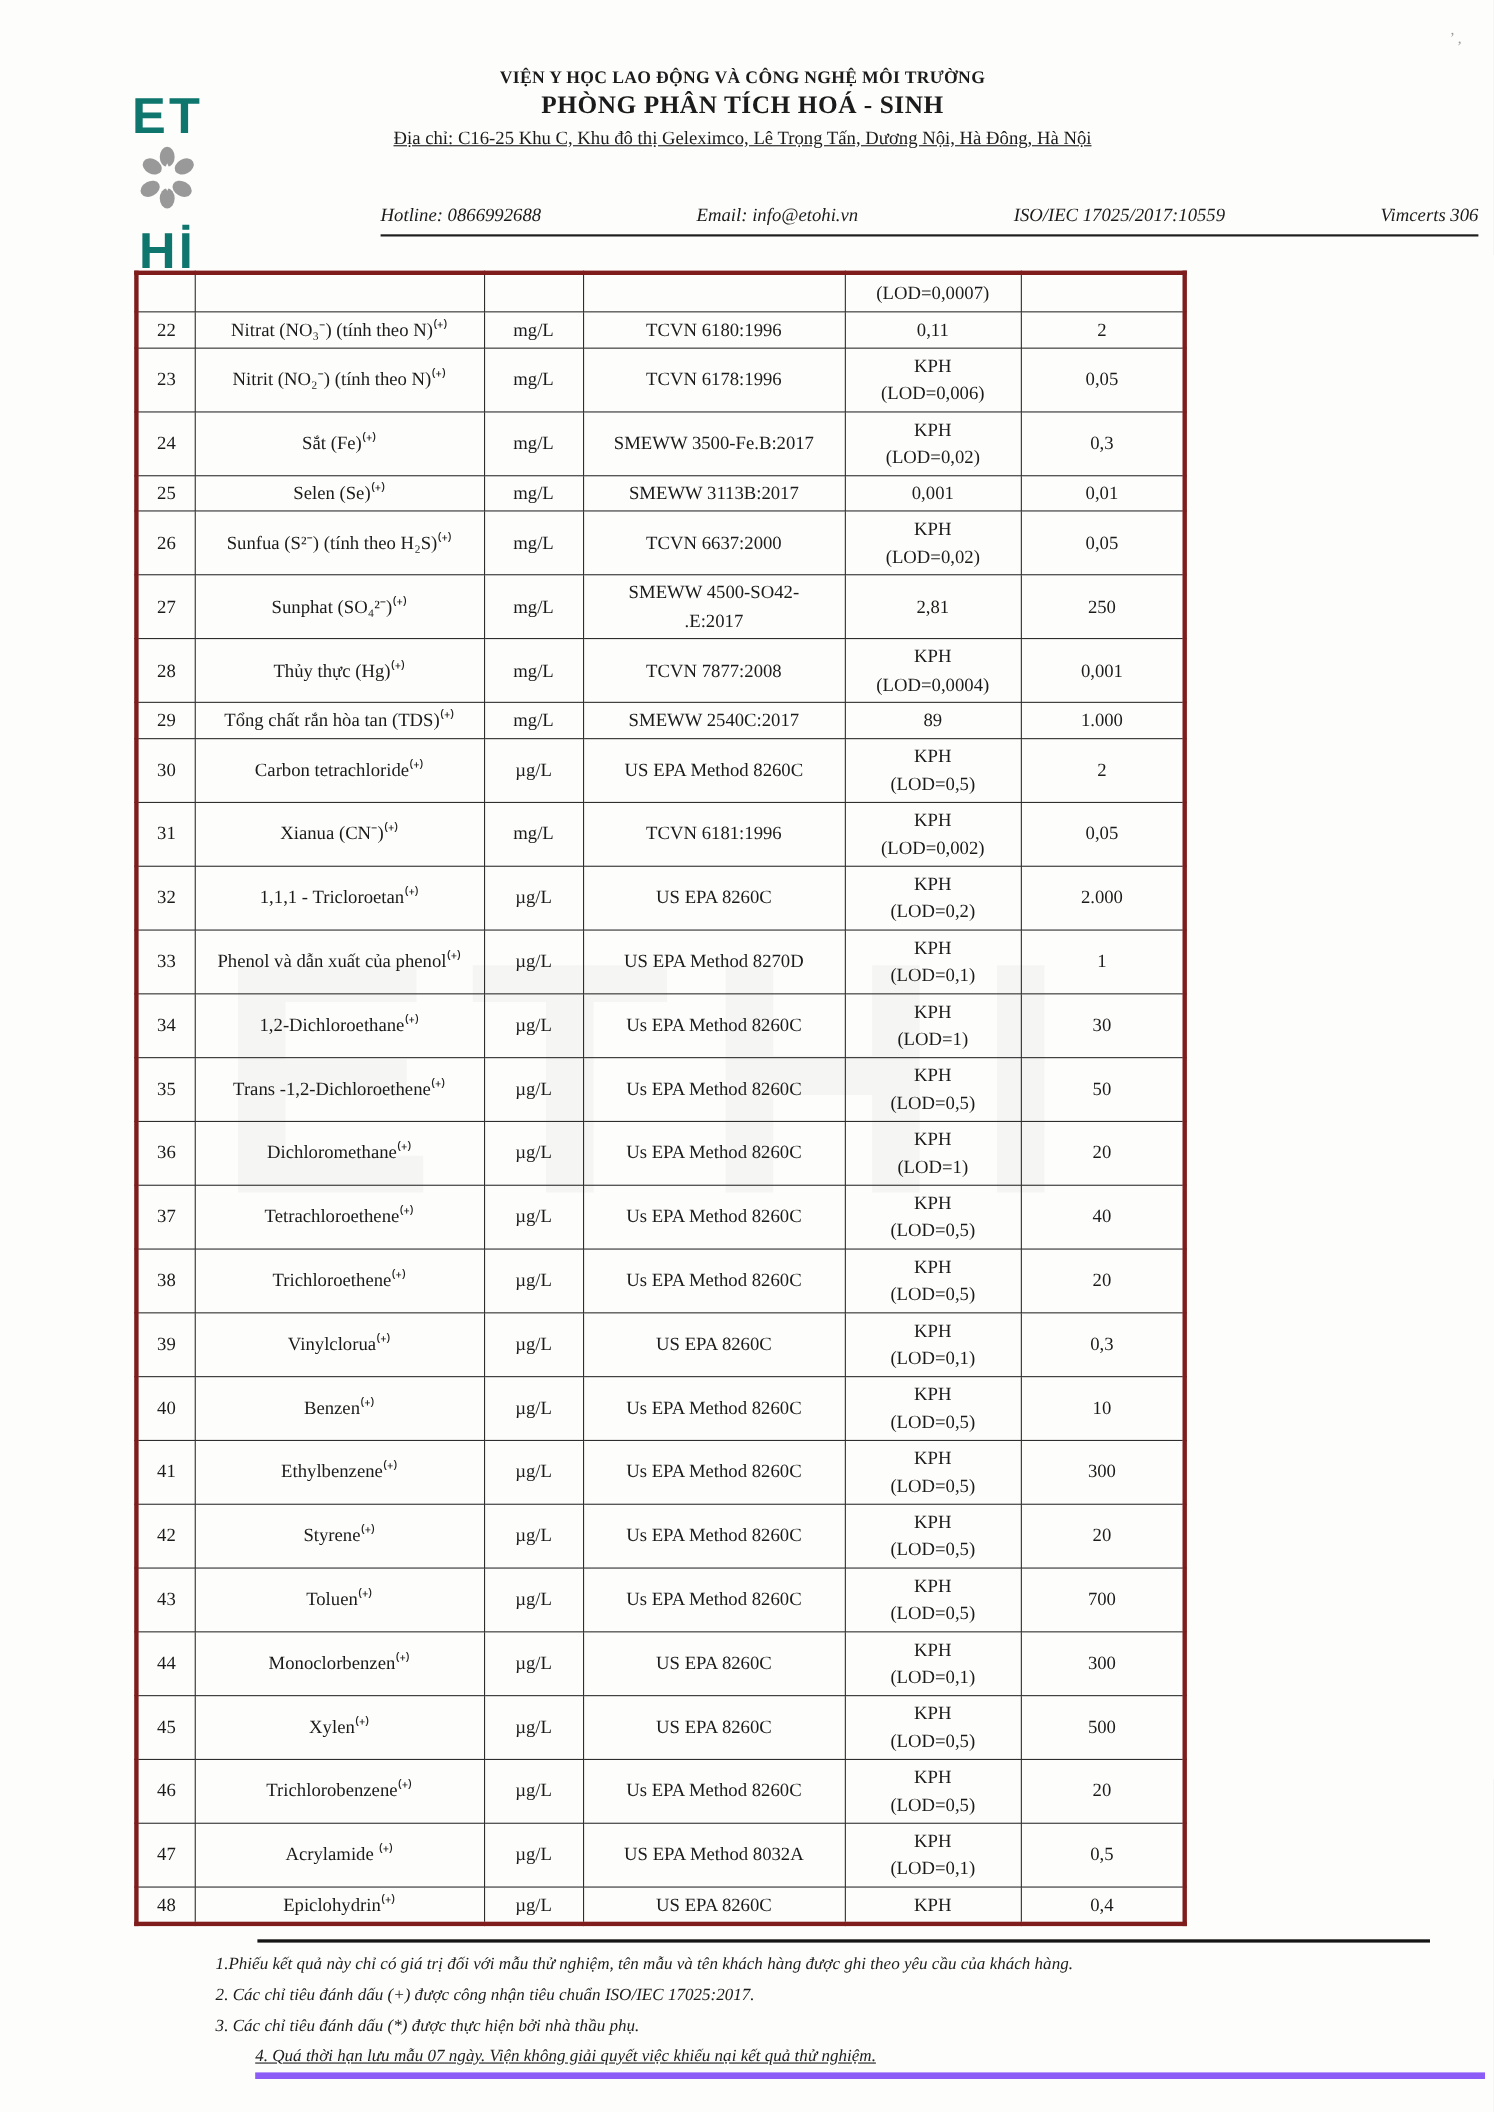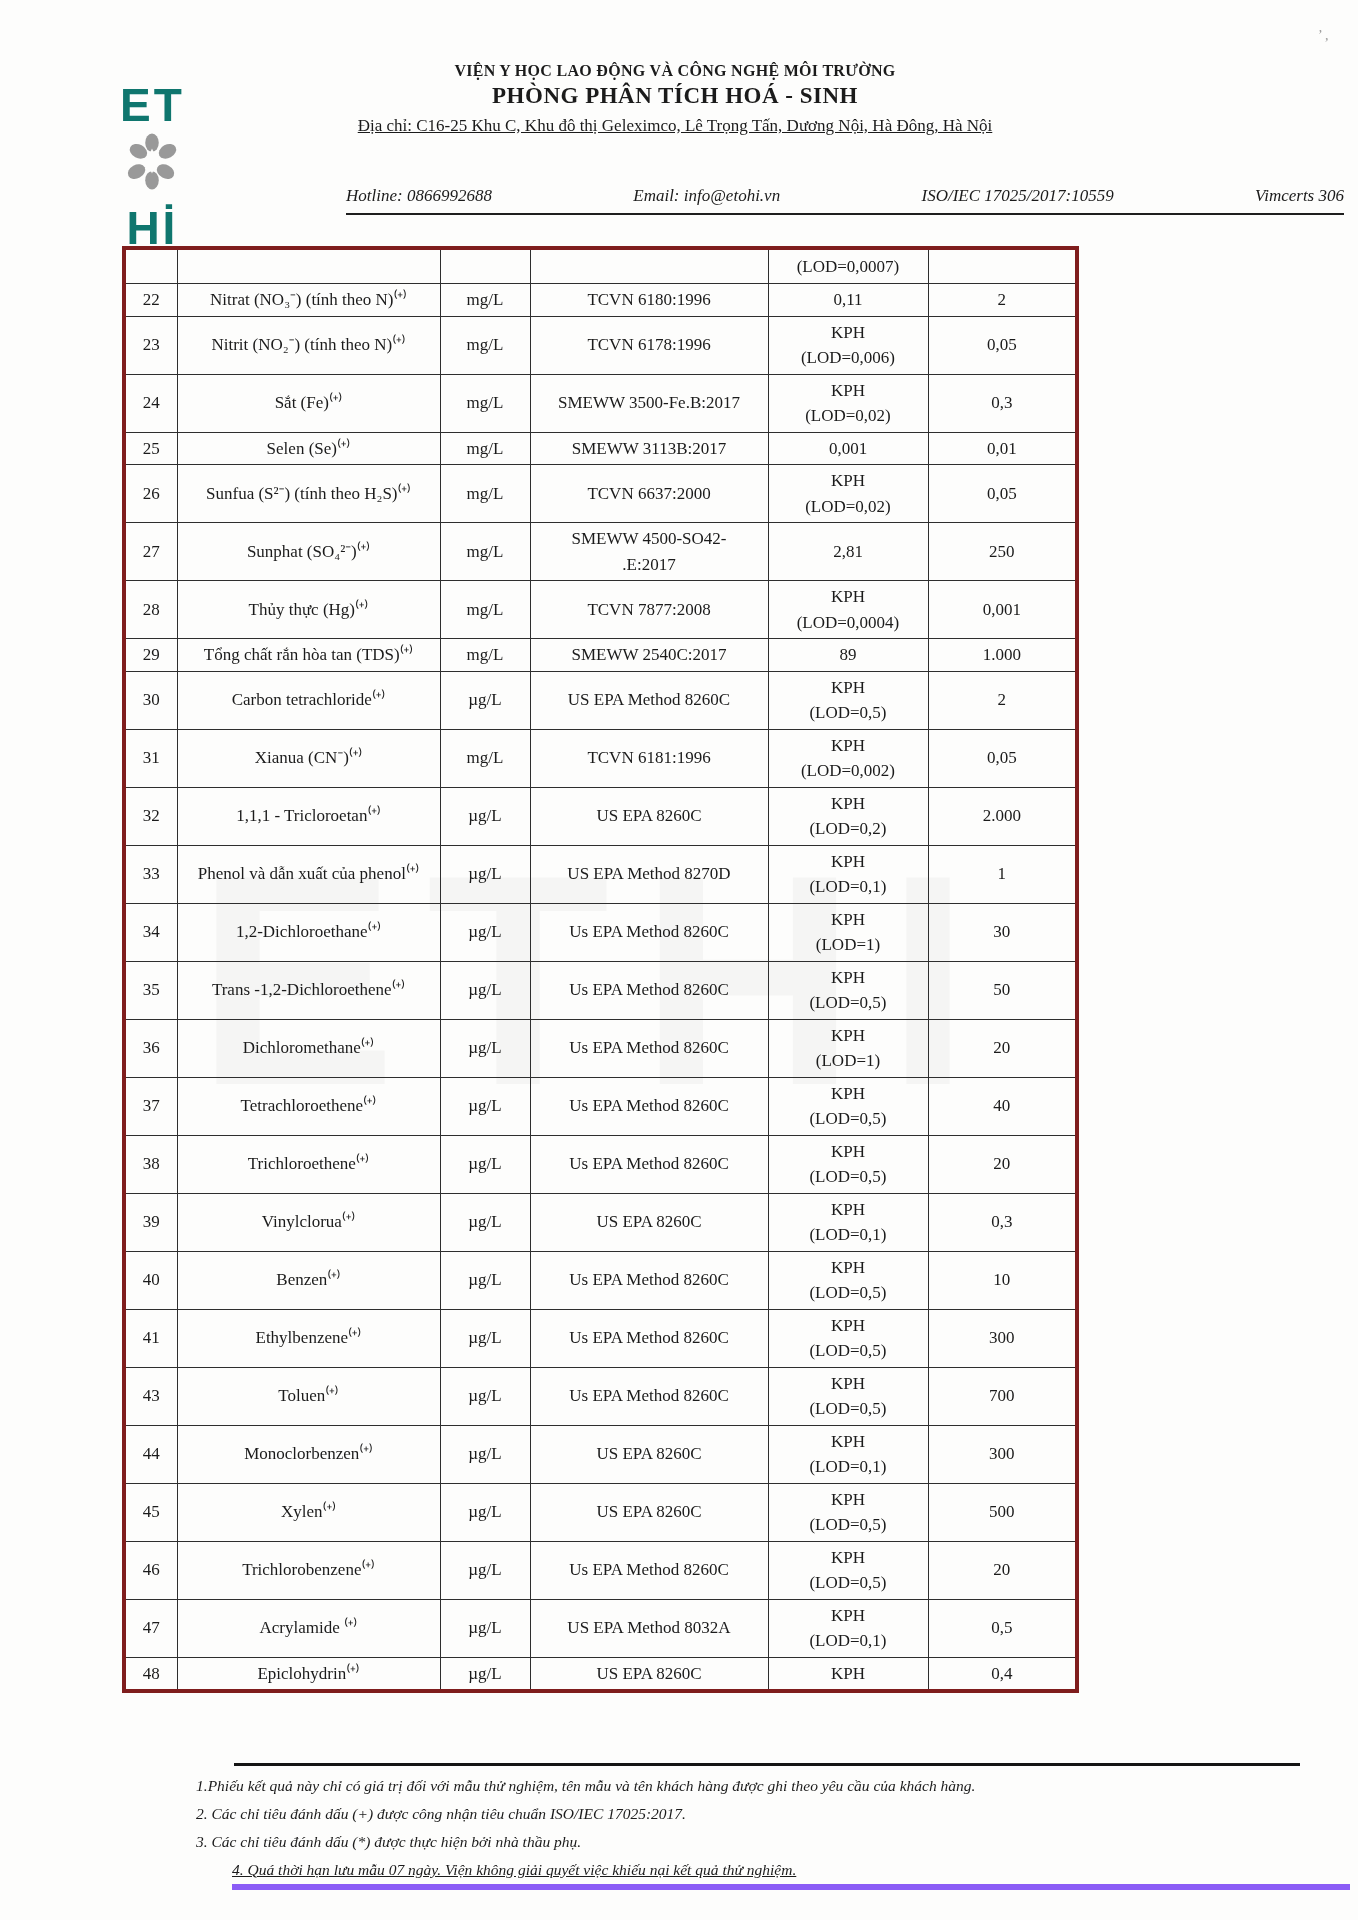--- a/index.html
+++ b/index.html
@@ -384,20 +384,33 @@
       <td class="c-method">
               <div>Us EPA Method 8260C</div>
             </td>
       <td class="c-result">
               <div>KPH</div>
               <div>(LOD=0,5)</div>
             </td>
       <td class="c-limit">300</td>
     </tr>
           <tr>
+      <td class="c-no">42</td>
+      <td class="c-name">Styrene⁽⁺⁾</td>
+      <td class="c-unit">µg/L</td>
+      <td class="c-method">
+              <div>Us EPA Method 8260C</div>
+            </td>
+      <td class="c-result">
+              <div>KPH</div>
+              <div>(LOD=0,5)</div>
+            </td>
+      <td class="c-limit">20</td>
+    </tr>
+          <tr>
       <td class="c-no">43</td>
       <td class="c-name">Toluen⁽⁺⁾</td>
       <td class="c-unit">µg/L</td>
       <td class="c-method">
               <div>Us EPA Method 8260C</div>
             </td>
       <td class="c-result">
               <div>KPH</div>
               <div>(LOD=0,5)</div>
             </td>

